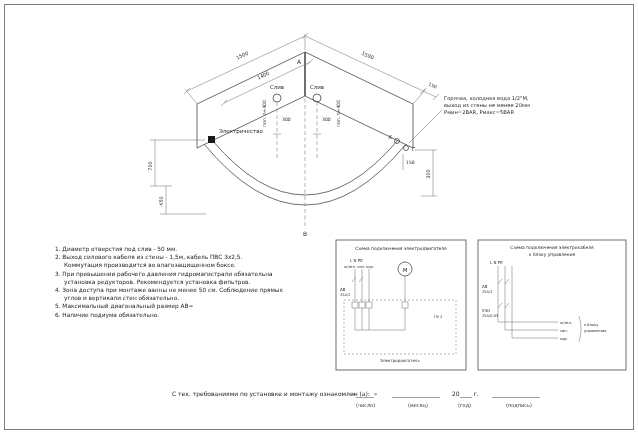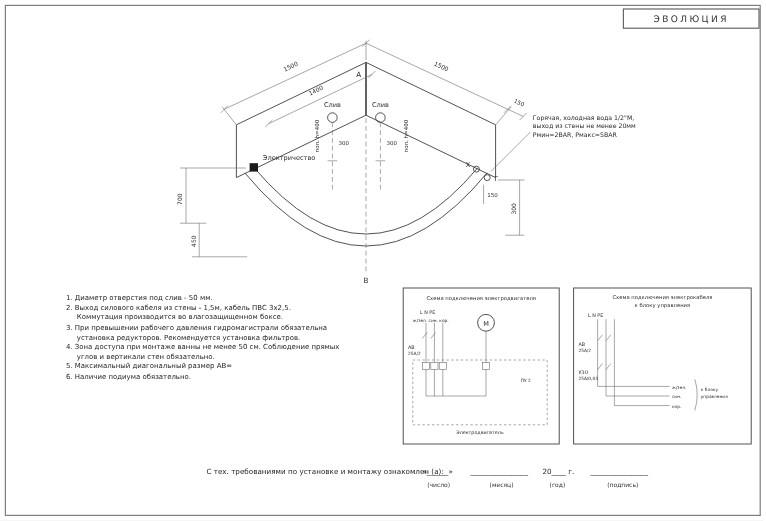--- a/index.html
+++ b/index.html
@@ -33,23 +33,20 @@
   .footer { position:absolute; left:0; top:0; width:638px; height:434px; font-size:6px; color:#242424; }
   .footer span { position:absolute; white-space:nowrap; }
   .f-sub { font-size:5px; color:#333; }
 </style>
 </head>
 <body>
 
 <div class="page">
   <div class="page-border"></div>
 
-  <div class="title-box">
-    <span>ЭВОЛЮЦИЯ</span>
-  </div>
 
   <svg width="638" height="434" viewBox="0 0 638 434" style="position:absolute;left:0;top:0;">
 
     <g>
 
       <path class="ln" d="M305,52 L197,104 L197,148 L305,96 Z"></path>
       <path class="ln" d="M305,52 L413,104 L413,148 L305,96 Z"></path>
       <line class="ln" x1="305" y1="52" x2="305" y2="96"></line>
 
       <path class="ln" d="M204,144 Q305,266 406,144"></path>

